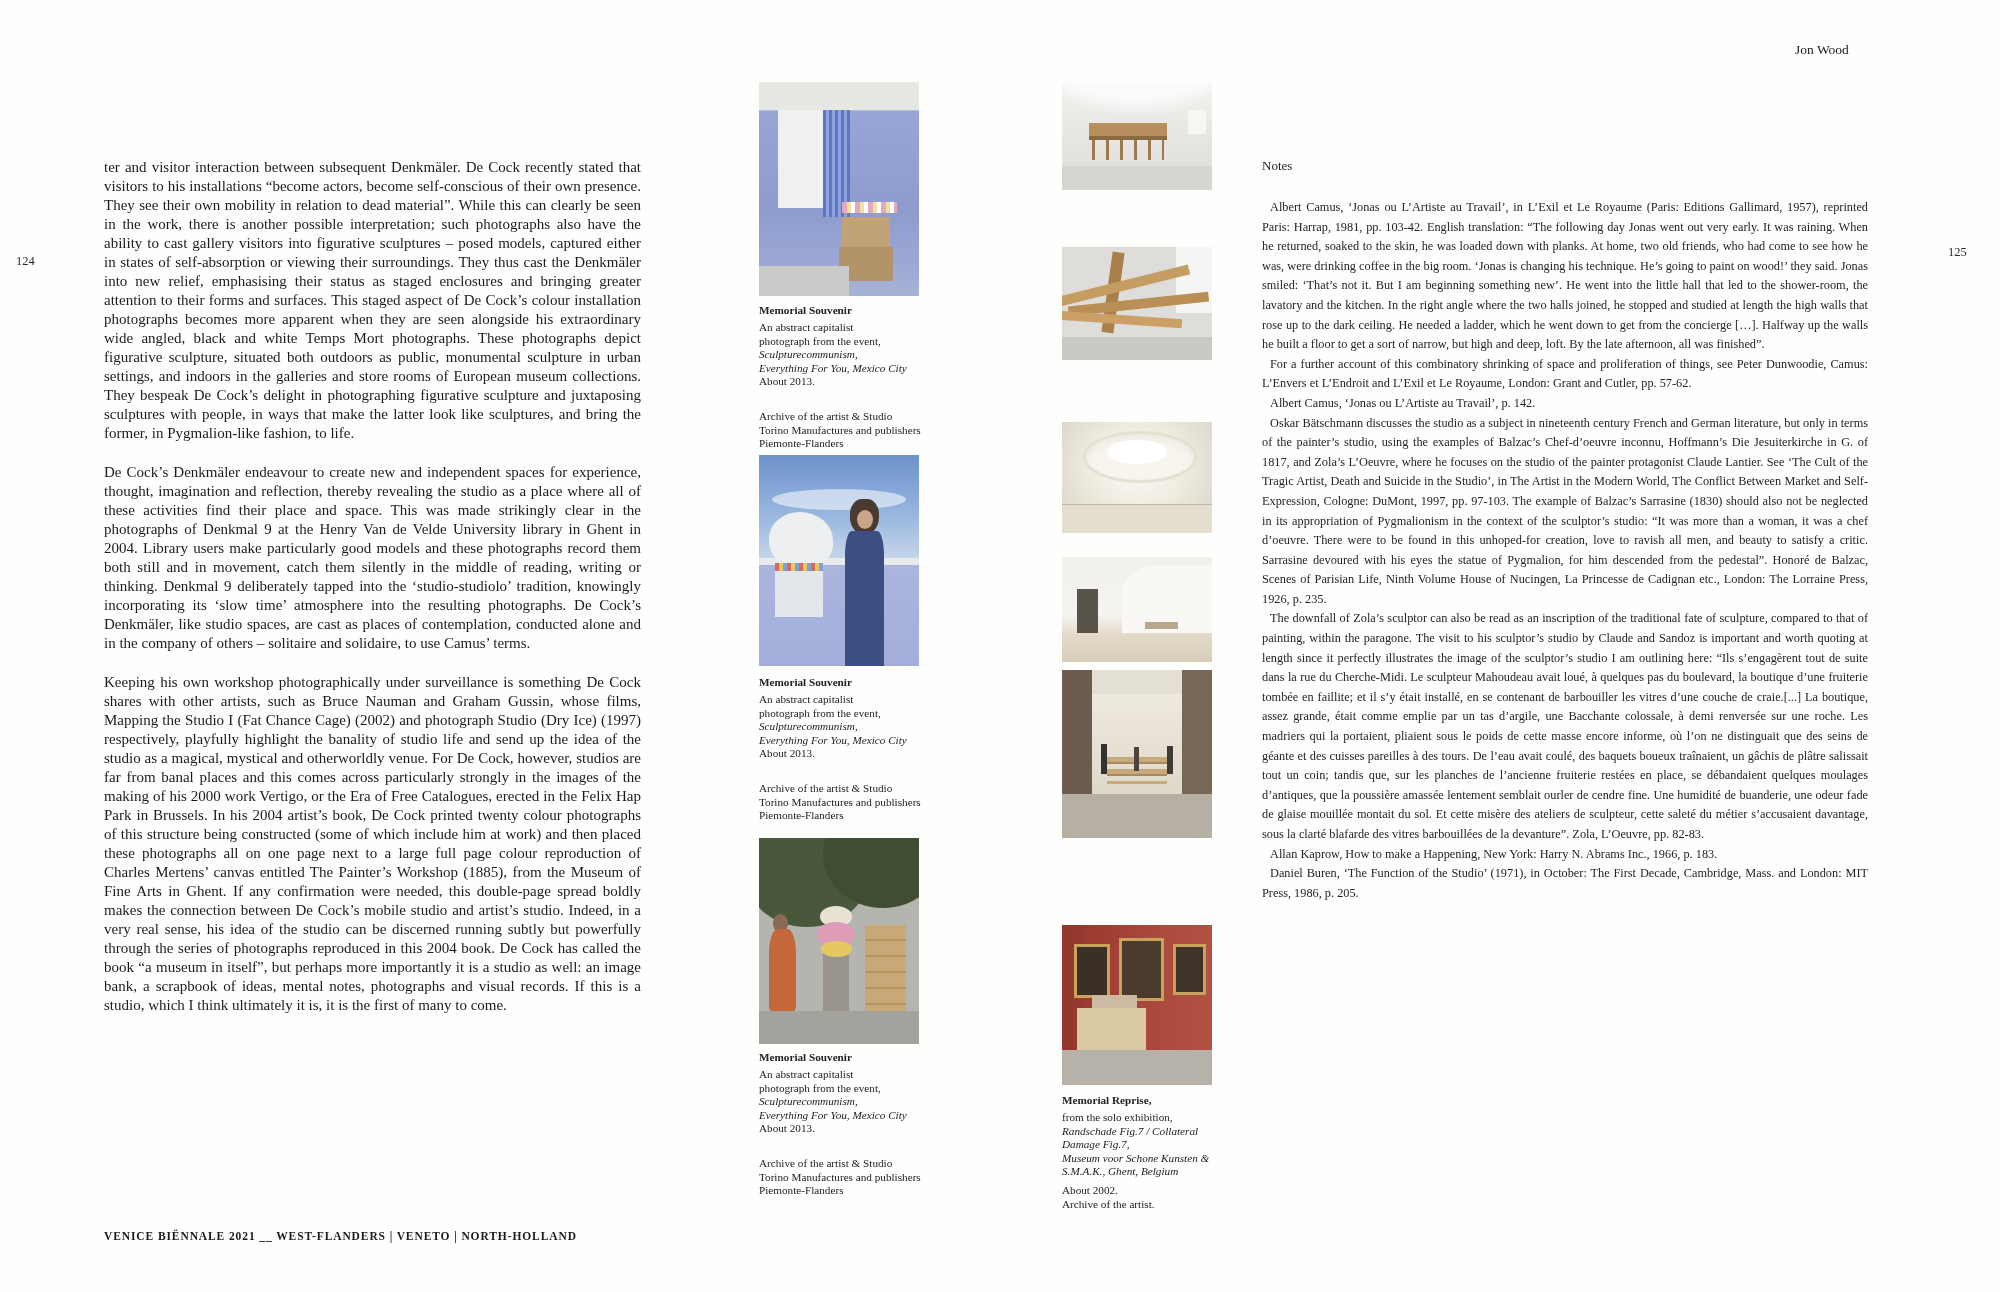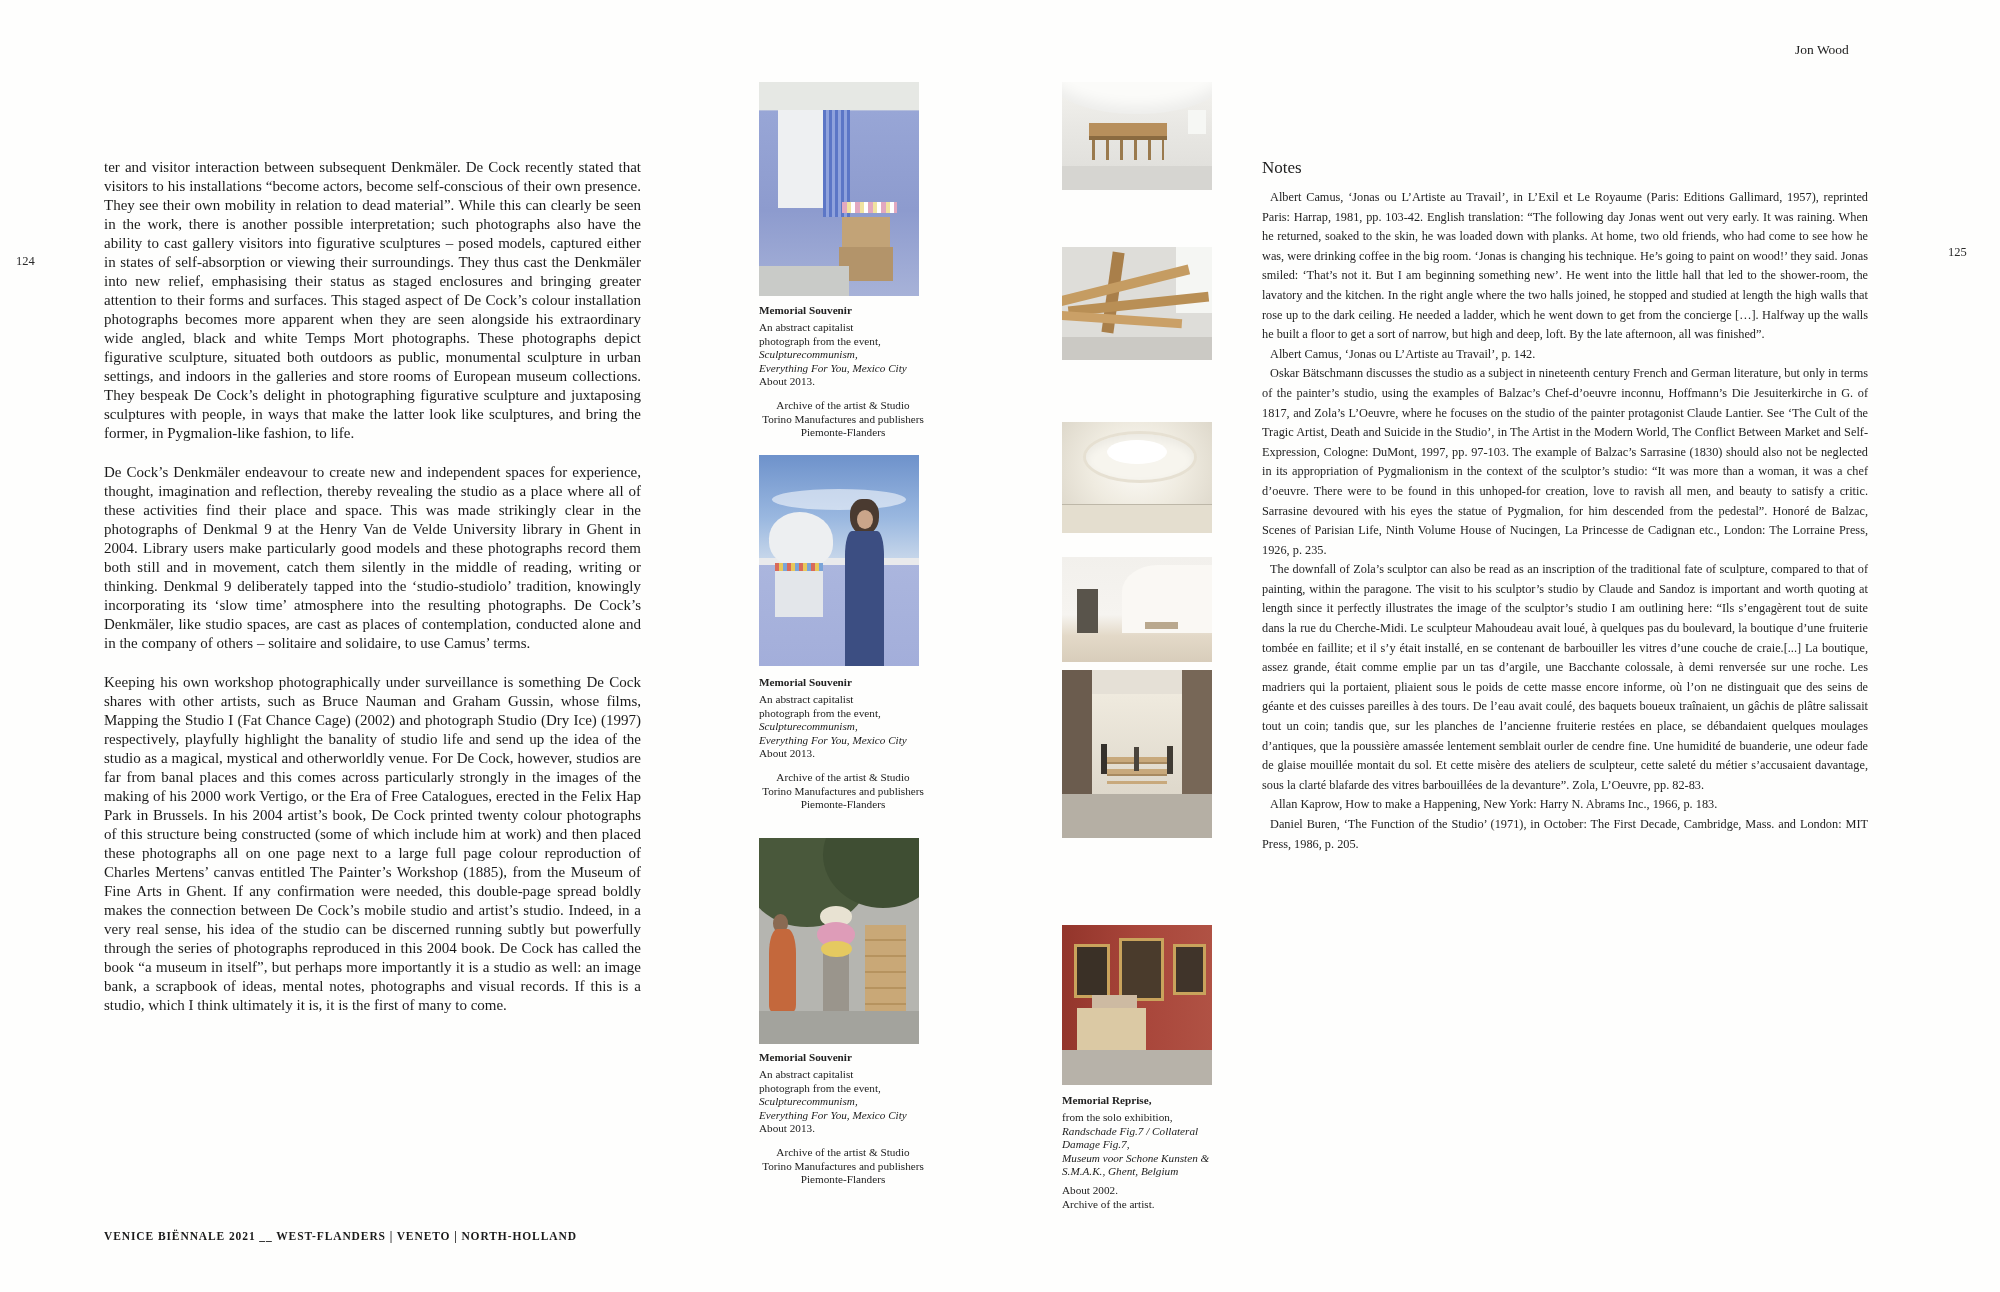--- a/index.html
+++ b/index.html
@@ -46,30 +46,30 @@
   #ph5{top:247px;height:113px;}
   #ph6{top:422px;height:111px;}
   #ph7{top:557px;height:105px;}
   #ph8{top:670px;height:168px;}
   #ph9{top:925px;height:160px;}
 
   
   .caption{position:absolute;width:168px;font-size:11.2px;line-height:13.4px;color:#222;}
   .caption .cap-title{font-weight:bold;margin-bottom:4px;}
   .caption .it{font-style:italic;}
-  .caption .credit{margin-top:11px;text-align:center;}
+  .caption .credit{margin-top:22px;}
   #cap1{left:759px;top:304px;}
   #cap2{left:759px;top:676px;}
   #cap3{left:759px;top:1051px;}
   #cap-r{left:1062px;top:1094px;}
   #cap-r .date-block{margin-top:6px;}
 
   
   #notes{left:1262px;top:158px;width:606px;}
-  #notes .notes-heading{font-size:17px;margin:0 0 10px 0;color:#222;}
+  #notes .notes-heading{font-size:13px;margin:0 0 24px 0;color:#222;}
   #notes p.note{
     margin:0;font-size:12.3px;line-height:19.6px;
     text-align:justify;text-indent:8px;color:#242424;
   }
 
   
   
   .p1{background:linear-gradient(180deg,#e6e8e4 0%,#e6e8e4 13%,#98a6d6 13.5%,#8d9bce 60%,#a7b2d8 100%);}
   .p1-white{left:12%;top:13%;width:34%;height:46%;background:#eef0f2;}
   .p1-pipes{left:40%;top:13%;width:17%;height:50%;background:repeating-linear-gradient(90deg,#5c76c6 0 3px,#8fa2dc 3px 6px);}
@@ -301,18 +301,19 @@
   <div class="it">Damage Fig.7,</div>
   <div class="it">Museum voor Schone Kunsten &amp;</div>
   <div class="it">S.M.A.K., Ghent, Belgium</div>
   <div class="date-block">About 2002.</div>
   <div>Archive of the artist.</div>
 </div>
 
 <div class="abs" id="notes">
   <p class="notes-heading">Notes</p>
   <p class="note">Albert Camus, ‘Jonas ou L’Artiste au Travail’, in L’Exil et Le Royaume (Paris: Editions Gallimard, 1957), reprinted Paris: Harrap, 1981, pp. 103-42. English translation: “The following day Jonas went out very early. It was raining. When he returned, soaked to the skin, he was loaded down with planks. At home, two old friends, who had come to see how he was, were drinking coffee in the big room. ‘Jonas is changing his technique. He’s going to paint on wood!’ they said. Jonas smiled: ‘That’s not it. But I am beginning something new’. He went into the little hall that led to the shower-room, the lavatory and the kitchen. In the right angle where the two halls joined, he stopped and studied at length the high walls that rose up to the dark ceiling. He needed a ladder, which he went down to get from the concierge […]. Halfway up the walls he built a floor to get a sort of narrow, but high and deep, loft. By the late afternoon, all was finished”.</p>
+  <p class="note">For a further account of this combinatory shrinking of space and proliferation of things, see Peter Dunwoodie, Camus: L’Envers et L’Endroit and L’Exil et Le Royaume, London: Grant and Cutler, pp. 57-62.</p>
   <p class="note">Albert Camus, ‘Jonas ou L’Artiste au Travail’, p. 142.</p>
   <p class="note">Oskar Bätschmann discusses the studio as a subject in nineteenth century French and German literature, but only in terms of the painter’s studio, using the examples of Balzac’s Chef-d’oeuvre inconnu, Hoffmann’s Die Jesuiterkirche in G. of 1817, and Zola’s L’Oeuvre, where he focuses on the studio of the painter protagonist Claude Lantier. See ‘The Cult of the Tragic Artist, Death and Suicide in the Studio’, in The Artist in the Modern World, The Conflict Between Market and Self-Expression, Cologne: DuMont, 1997, pp. 97-103. The example of Balzac’s Sarrasine (1830) should also not be neglected in its appropriation of Pygmalionism in the context of the sculptor’s studio: “It was more than a woman, it was a chef d’oeuvre. There were to be found in this unhoped-for creation, love to ravish all men, and beauty to satisfy a critic. Sarrasine devoured with his eyes the statue of Pygmalion, for him descended from the pedestal”. Honoré de Balzac, Scenes of Parisian Life, Ninth Volume House of Nucingen, La Princesse de Cadignan etc., London: The Lorraine Press, 1926, p. 235.</p>
   <p class="note">The downfall of Zola’s sculptor can also be read as an inscription of the traditional fate of sculpture, compared to that of painting, within the paragone. The visit to his sculptor’s studio by Claude and Sandoz is important and worth quoting at length since it perfectly illustrates the image of the sculptor’s studio I am outlining here: “Ils s’engagèrent tout de suite dans la rue du Cherche-Midi. Le sculpteur Mahoudeau avait loué, à quelques pas du boulevard, la boutique d’une fruiterie tombée en faillite; et il s’y était installé, en se contenant de barbouiller les vitres d’une couche de craie.[...] La boutique, assez grande, était comme emplie par un tas d’argile, une Bacchante colossale, à demi renversée sur une roche. Les madriers qui la portaient, pliaient sous le poids de cette masse encore informe, où l’on ne distinguait que des seins de géante et des cuisses pareilles à des tours. De l’eau avait coulé, des baquets boueux traînaient, un gâchis de plâtre salissait tout un coin; tandis que, sur les planches de l’ancienne fruiterie restées en place, se débandaient quelques moulages d’antiques, que la poussière amassée lentement semblait ourler de cendre fine. Une humidité de buanderie, une odeur fade de glaise mouillée montait du sol. Et cette misère des ateliers de sculpteur, cette saleté du métier s’accusaient davantage, sous la clarté blafarde des vitres barbouillées de la devanture”. Zola, L’Oeuvre, pp. 82-83.</p>
   <p class="note">Allan Kaprow, How to make a Happening, New York: Harry N. Abrams Inc., 1966, p. 183.</p>
   <p class="note">Daniel Buren, ‘The Function of the Studio’ (1971), in October: The First Decade, Cambridge, Mass. and London: MIT Press, 1986, p. 205.</p>
 </div>
 
 </body></html>

